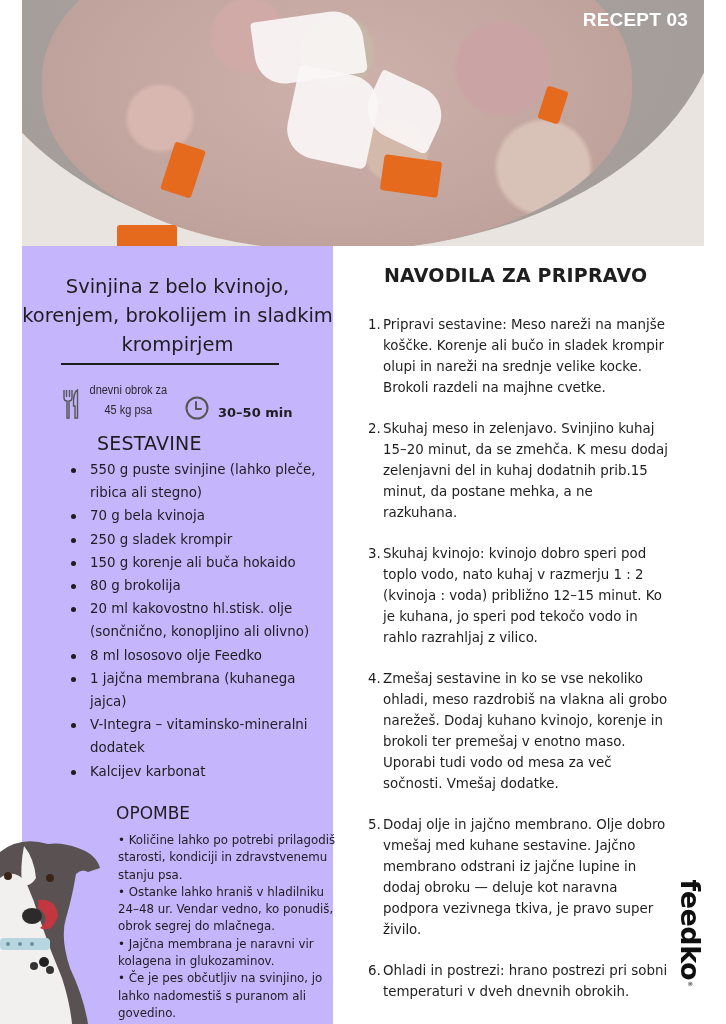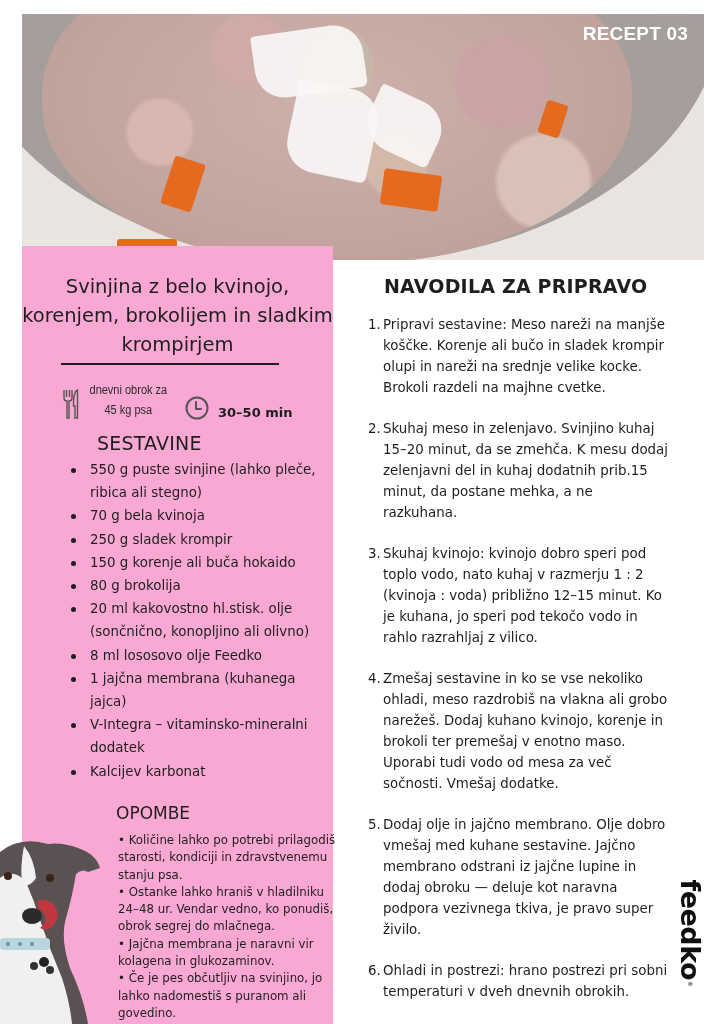--- a/index.html
+++ b/index.html
@@ -3,21 +3,20 @@
 <meta charset="utf-8">
 <style>
   * { box-sizing: border-box; margin: 0; padding: 0; }
   html, body { width: 726px; height: 1024px; background: #ffffff; overflow: hidden; }
   body { position: relative; font-family: "DejaVu Sans", "Liberation Sans", sans-serif; color: #1b1b1b; }
 
   
   .hero {
     position: absolute; left: 22px; top: 0; width: 682px; height: 246px; overflow: hidden;
     background: #e9e4df;
-    margin-top: 14px;
   }
   .hero .plate {
     position: absolute; left: -60px; top: -260px; width: 760px; height: 510px; border-radius: 50%;
     background: radial-gradient(ellipse at 50% 55%, #a9a39f 0%, #a49d99 70%, #8b6e6c 74%, #b59a96 76%, #e6e1dc 78%);
   }
   .hero .food {
     position: absolute; left: 20px; top: -80px; width: 590px; height: 330px; border-radius: 48%;
     background:
       radial-gradient(circle at 20% 60%, #d9b7b1 0 6%, transparent 7%),
       radial-gradient(circle at 35% 35%, #cfaaa6 0 8%, transparent 9%),
@@ -35,21 +34,21 @@
   }
   .hero .badge {
     position: absolute; right: 16px; top: 9px;
     font-family: "Liberation Sans", sans-serif; font-weight: 700; font-size: 19px;
     color: #ffffff; letter-spacing: 0.2px;
   }
 
   
   .left {
     position: absolute; left: 22px; top: 246px; width: 311px; height: 778px;
-    background: #f9a8d4;
+    background: #c4b5fd;
   }
   .title {
     position: absolute; left: 0; top: 26px; width: 311px; text-align: center;
     font-family: "DejaVu Sans", sans-serif; font-size: 19.5px; line-height: 29px; color: #1e1e1e;
     font-weight: 400;
   }
   .title-rule {
     position: absolute; left: 39px; top: 117px; width: 218px; height: 2px; background: #1e1e1e;
   }
   .meta { position: absolute; top: 134px; left: 40px; height: 40px; display: flex; align-items: flex-end; }
@@ -78,21 +77,21 @@
     position: absolute; left: 96px; top: 586px; width: 222px;
     font-size: 11.8px; line-height: 17.3px; color: #1e1e1e;
   }
   .notes p { margin: 0; }
 
   
   .dog { position: absolute; left: 0; top: 838px; width: 100px; height: 186px; }
 
   
   .instr-h {
-    position: absolute; left: 384px; top: 275px; font-size: 19px; color: #1e1e1e; letter-spacing: 0.2px;
+    position: absolute; left: 384px; top: 264px; font-size: 19px; color: #1e1e1e; letter-spacing: 0.2px;
   }
   .steps { position: absolute; left: 369px; top: 314px; width: 300px; list-style: none; }
   .steps li { position: relative; padding-left: 14px; font-size: 13.4px; line-height: 21px; color: #1e1e1e; margin-bottom: 20px; }
   .steps li .num { position: absolute; left: -1px; top: 0; }
 
   .logo {
     position: absolute; left: 634px; top: 918px; width: 112px; height: 30px;
     transform: rotate(90deg); transform-origin: center center;
     font-family: "DejaVu Sans", sans-serif; font-weight: 700; font-size: 27px; letter-spacing: -0.5px;
     color: #0f0f0f; text-align: center; line-height: 30px;

